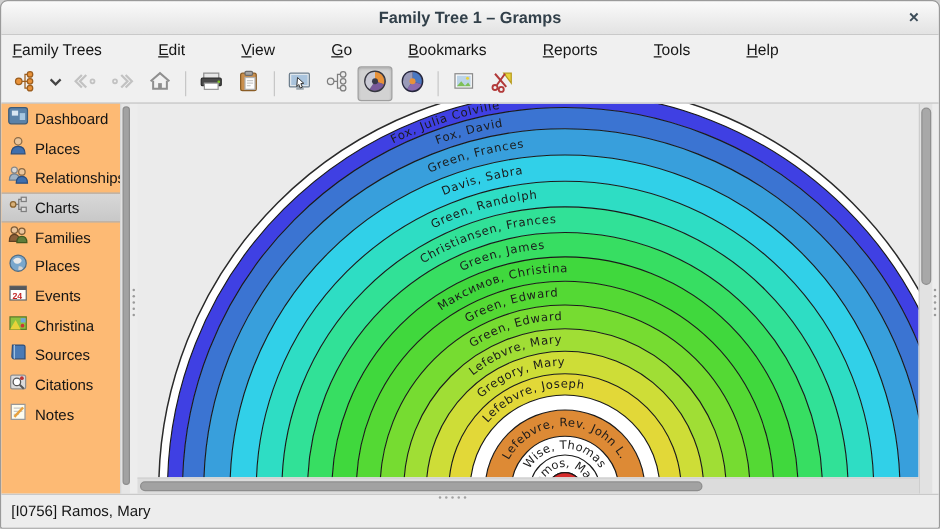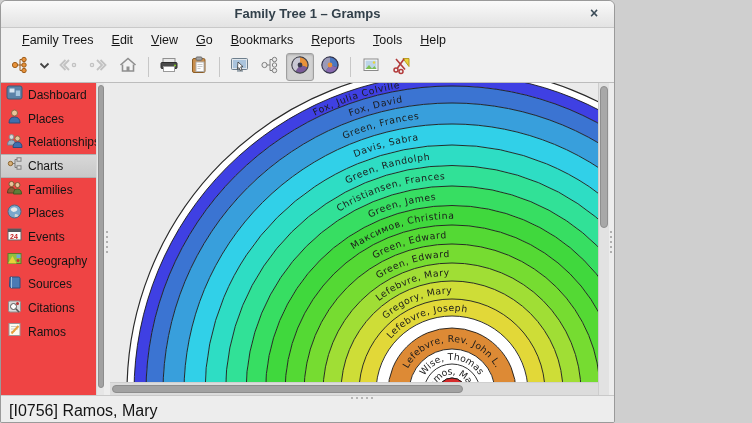--- a/index.html
+++ b/index.html
@@ -1,57 +1,57 @@
 <!DOCTYPE html>
 <html><head>
 <meta charset="utf-8">
 <style>
   html,body{margin:0;padding:0;background:#cfcfcf;font-family:"Liberation Sans",sans-serif;}
-  .window{position:relative;width:615px;height:423px;box-sizing:border-box;border:1px solid #9a9a9a;
+  .window{position:relative;width:752px;height:423px;box-sizing:border-box;border:1px solid #9a9a9a;
     border-radius:6px 6px 2px 2px;background:#ededed;overflow:hidden;}
   
   .titlebar{position:relative;height:26px;background:linear-gradient(#fafafa,#e3e3e3);
     border-bottom:1px solid #c9c9c9;border-radius:5px 5px 0 0;}
   .titlebar .title{position:absolute;left:0;right:0;top:0;height:26px;line-height:26px;text-align:center;
     font-size:13px;font-weight:bold;color:#32404a;}
   .close-btn{position:absolute;right:8px;top:0;width:24px;height:26px;line-height:25px;text-align:center;
     font-size:14px;font-weight:bold;color:#3c4c58;cursor:default;}
   
-  .menubar{height:24px;background:#f0f0f0;display:flex;align-items:flex-start;padding-left:12px;}
+  .menubar{height:24px;background:#f0f0f0;display:flex;align-items:flex-start;padding-left:0;gap:27px;}
   .menu-item{font-size:12.5px;color:#161616;padding:0 9px;line-height:24px;}
   .menu-item .mn{text-decoration:underline;}
   
   .toolbar{height:30px;background:#f0f0f0;border-bottom:1px solid #bcbcbc;display:flex;align-items:center;padding-left:4px;}
   .tbtn{width:26px;height:26px;display:flex;align-items:center;justify-content:center;border:1px solid transparent;
     border-radius:3px;margin:0 1px;}
   .tbtn.narrow{width:14px;}
   .tbtn.pressed{background:#d2d2d2;border-color:#9f9f9f;box-shadow:inset 0 1px 2px rgba(0,0,0,.18);}
   .tsep{width:1px;height:20px;background:#c7c7c7;margin:0 5px;}
   
   .body{display:flex;height:312px;}
-  .sidebar{width:95px;background:#ef4444;overflow:hidden;}
+  .sidebar{width:95px;background:#fdba74;overflow:hidden;}
   .side-item{height:23.7px;display:flex;align-items:center;padding-left:5px;box-sizing:border-box;}
   .side-item.selected{background:linear-gradient(#d8d8d8,#c8c8c8);border-top:1px solid #b0b0b0;border-bottom:1px solid #b0b0b0;}
   .side-item svg{flex:0 0 auto;margin-right:5px;}
   .side-label{font-size:12px;color:#141414;white-space:nowrap;}
   .side-scroll{width:8px;background:#e6e6e6;border-left:1px solid #d8d8d8;box-sizing:border-box;position:relative;}
   .side-scroll .thumb{position:absolute;left:0.5px;top:2px;width:6px;height:97%;background:#a2a2a2;border-radius:3px;border:1px solid #8d8d8d;box-sizing:border-box;}
   .vsplit{width:6px;background:#ededed;position:relative;}
   .grip-v{position:absolute;left:2px;width:2px;}
   .grip-v i{display:block;width:2px;height:2px;border-radius:50%;background:#9a9a9a;margin-bottom:3px;}
   .chart-col{flex:1;display:flex;flex-direction:column;min-width:0;}
   .canvas{flex:1;background:#ebebeb;overflow:hidden;position:relative;}
   .hscroll{height:13px;background:#dcdcdc;position:relative;border-top:1px solid #cfcfcf;box-sizing:border-box;}
   .hscroll .thumb{position:absolute;left:2px;top:2px;height:8px;width:72%;background:#a2a2a2;border:1px solid #8d8d8d;border-radius:4px;box-sizing:border-box;}
   .vscroll{width:11px;background:#e2e2e2;border-left:1px solid #cdcdcd;box-sizing:border-box;position:relative;}
   .vscroll .thumb{position:absolute;left:1px;top:3px;width:8px;height:142px;background:#a8a8a8;border:1px solid #8f8f8f;border-radius:4px;box-sizing:border-box;}
   .rsplit{width:5px;background:#ededed;position:relative;}
   
   .statusbar{height:29px;border-top:1px solid #c9c9c9;background:#ededed;position:relative;}
-  .status-text{position:absolute;left:8px;top:6px;font-size:16px;color:#141414;}
+  .status-text{position:absolute;left:8px;top:6px;font-size:12px;color:#141414;}
   .grip-h{position:absolute;left:350px;top:1px;display:flex;}
   .grip-h i{width:2px;height:2px;border-radius:50%;background:#a2a2a2;margin-right:3px;display:block;}
 </style>
 </head>
 <body>
 
 <div class="window">
   <div class="titlebar">
     <div class="title">Family Tree 1 – Gramps</div>
     <div class="close-btn">×</div>
@@ -234,21 +234,21 @@
             </svg></span>
     <span class="side-label">Events</span>
         </div>
         <div class="side-item">
           <span><svg width="17" height="17">
               <rect x="2" y="3.5" width="13" height="10" fill="#8fc13f" stroke="#5d7a2a"></rect>
               <path d="M2,13.5 L6.5,6 L10.5,13.5 z" fill="#e8d23a"></path>
               <rect x="10.5" y="4.5" width="4" height="3.5" fill="#6fa8d8"></rect>
               <circle cx="12" cy="10.5" r="1.5" fill="#cc3333"></circle>
             </svg></span>
-    <span class="side-label">Geography</span>
+    <span class="side-label">Christina</span>
         </div>
         <div class="side-item">
           <span><svg width="17" height="17">
               <path d="M4,3 h8.5 q1.5,0 1.5,1.5 v9.5 h-8.5 q-2,0 -2,-2 z" fill="#4a7ab5" stroke="#2d4f7c"></path>
               <path d="M5.5,3 v11" stroke="#9fc0de"></path>
             </svg></span>
     <span class="side-label">Sources</span>
         </div>
         <div class="side-item">
           <span><svg width="17" height="17">
@@ -258,21 +258,21 @@
               <path d="M9.8,10.8 L13,14" stroke="#555" stroke-width="1.6"></path>
             </svg></span>
     <span class="side-label">Citations</span>
         </div>
         <div class="side-item">
           <span><svg width="17" height="17">
               <rect x="3" y="2.5" width="11" height="12" fill="#fdfcef" stroke="#999"></rect>
               <path d="M5,5.5 h7 M5,8 h7 M5,10.5 h4" stroke="#c8c8c8"></path>
               <path d="M5.5,12.5 L12.5,5" stroke="#e8a13c" stroke-width="2"></path>
             </svg></span>
-    <span class="side-label">Ramos</span>
+    <span class="side-label">Notes</span>
         </div>
       </div>
     <div class="side-scroll">
         <div class="thumb"></div>
       </div>
     <div class="vsplit">
       <div class="grip-v" style="top:148px">
           <i></i>
           <i></i>
           <i></i>

